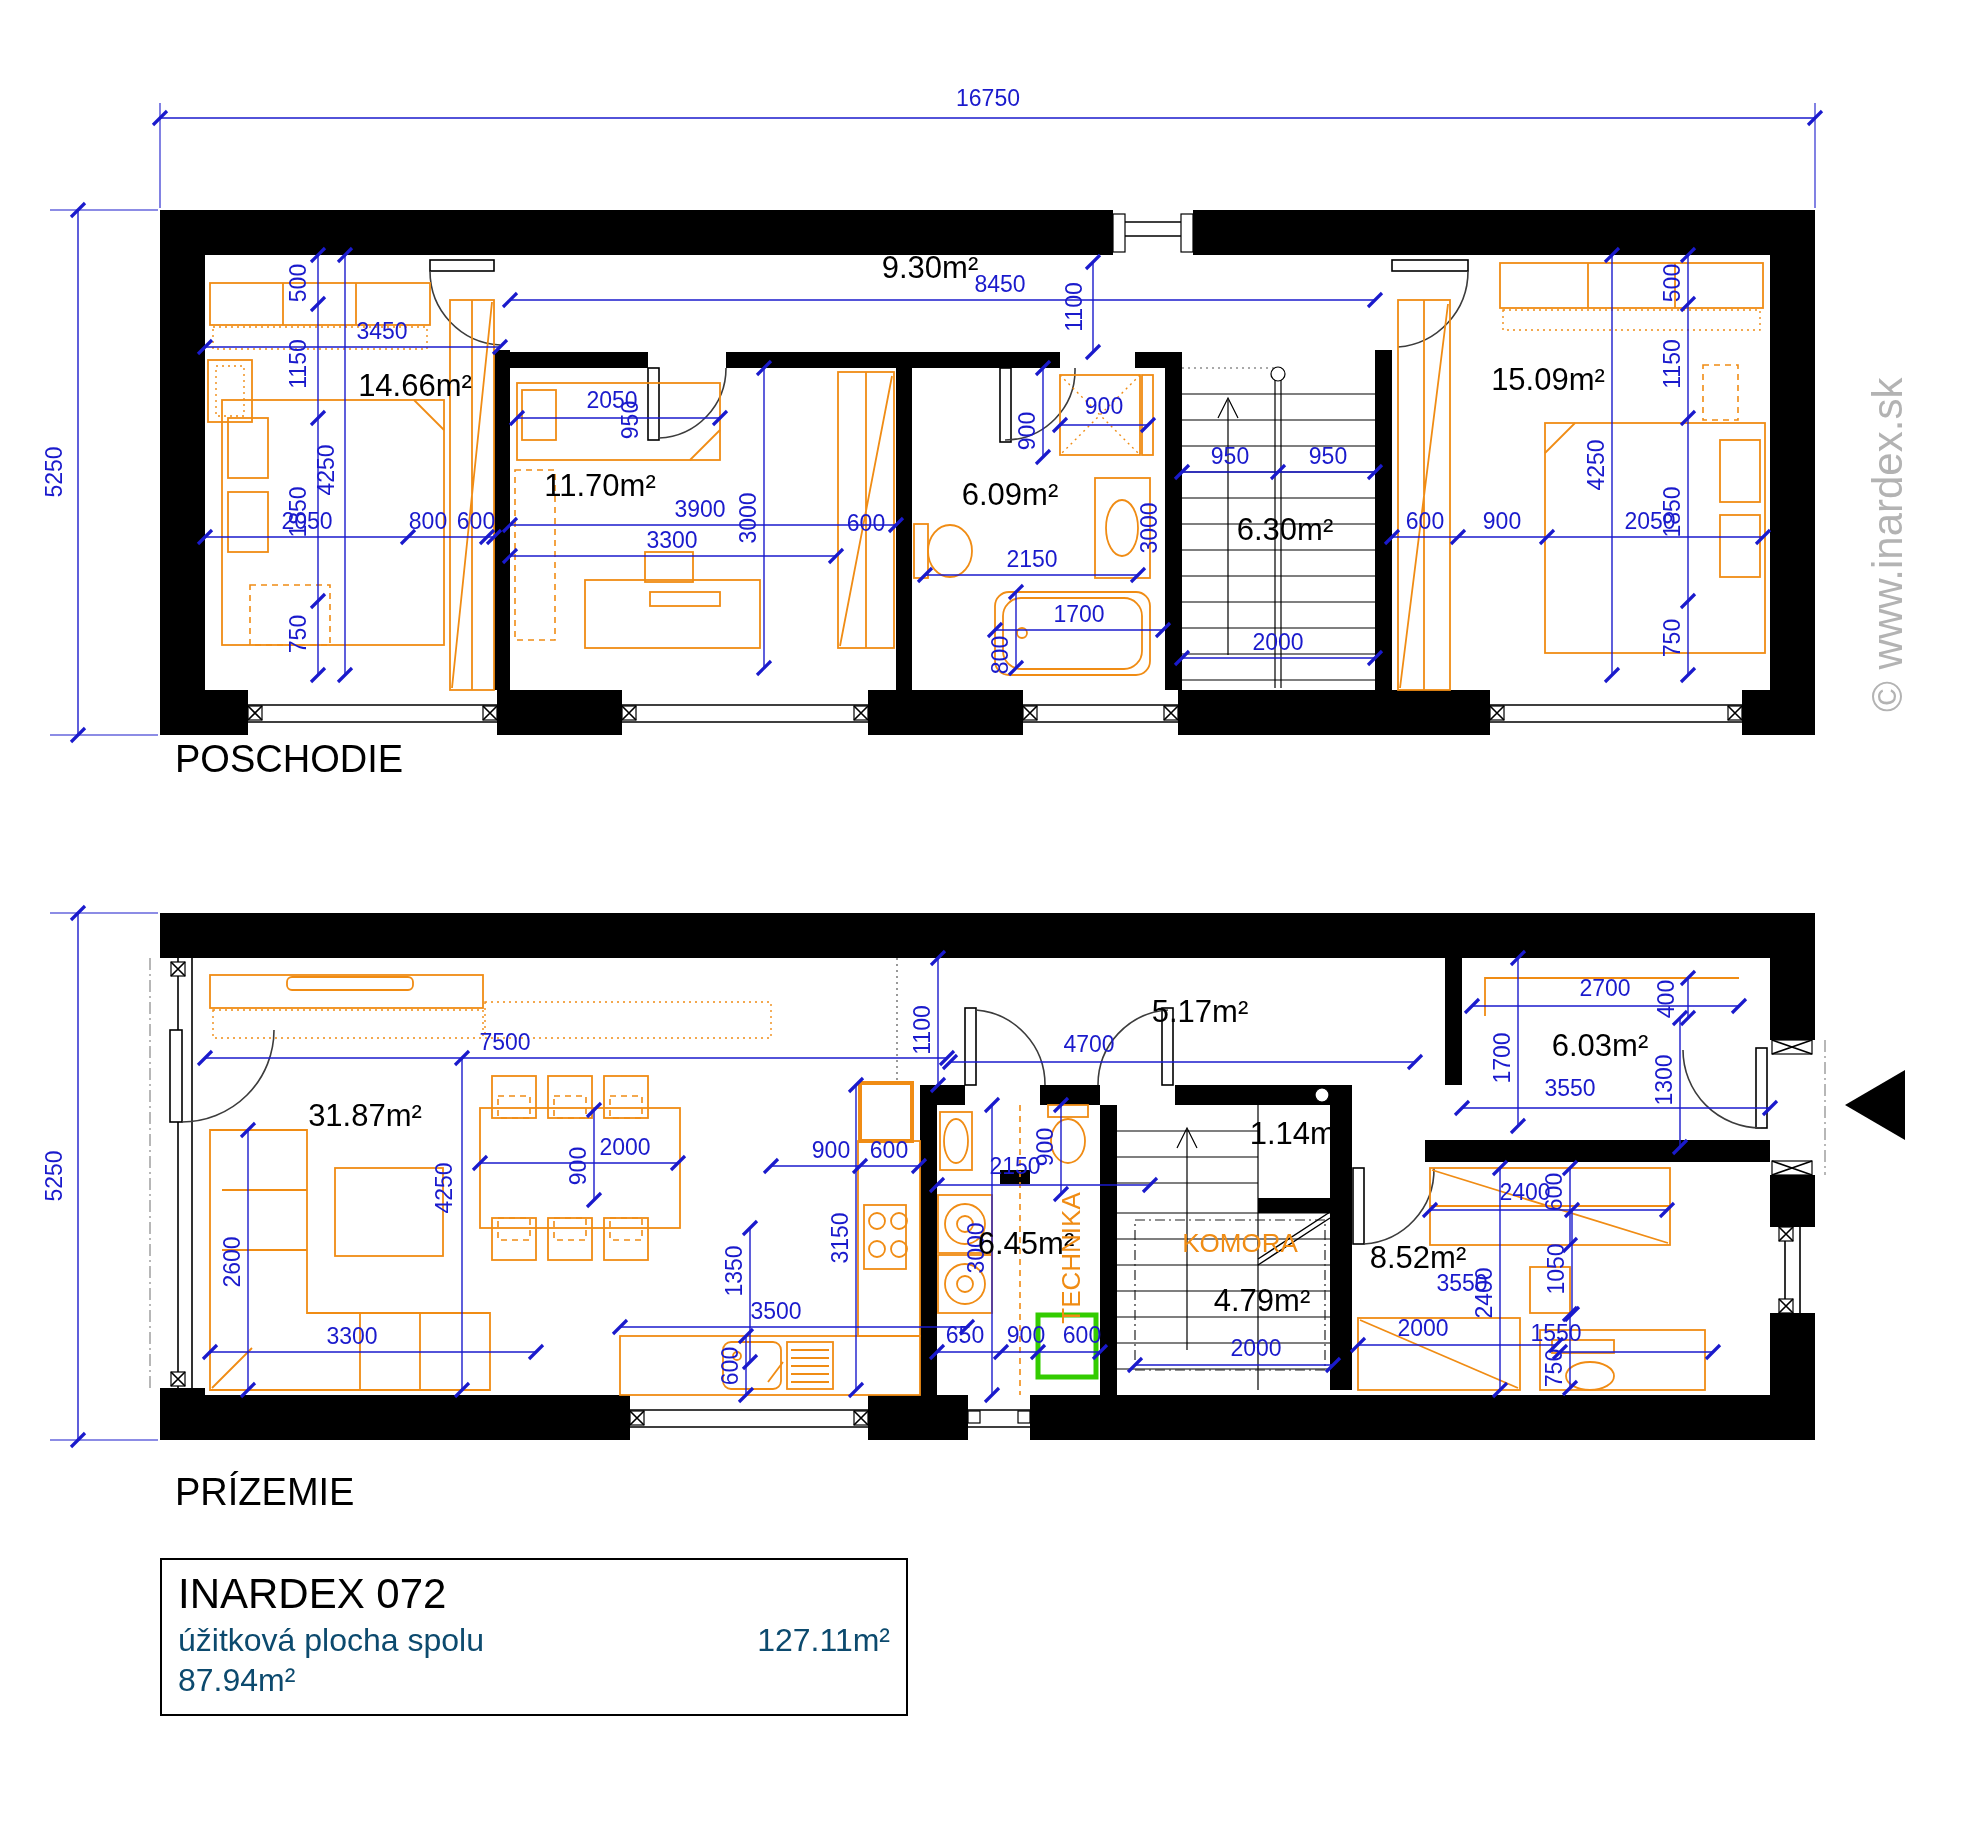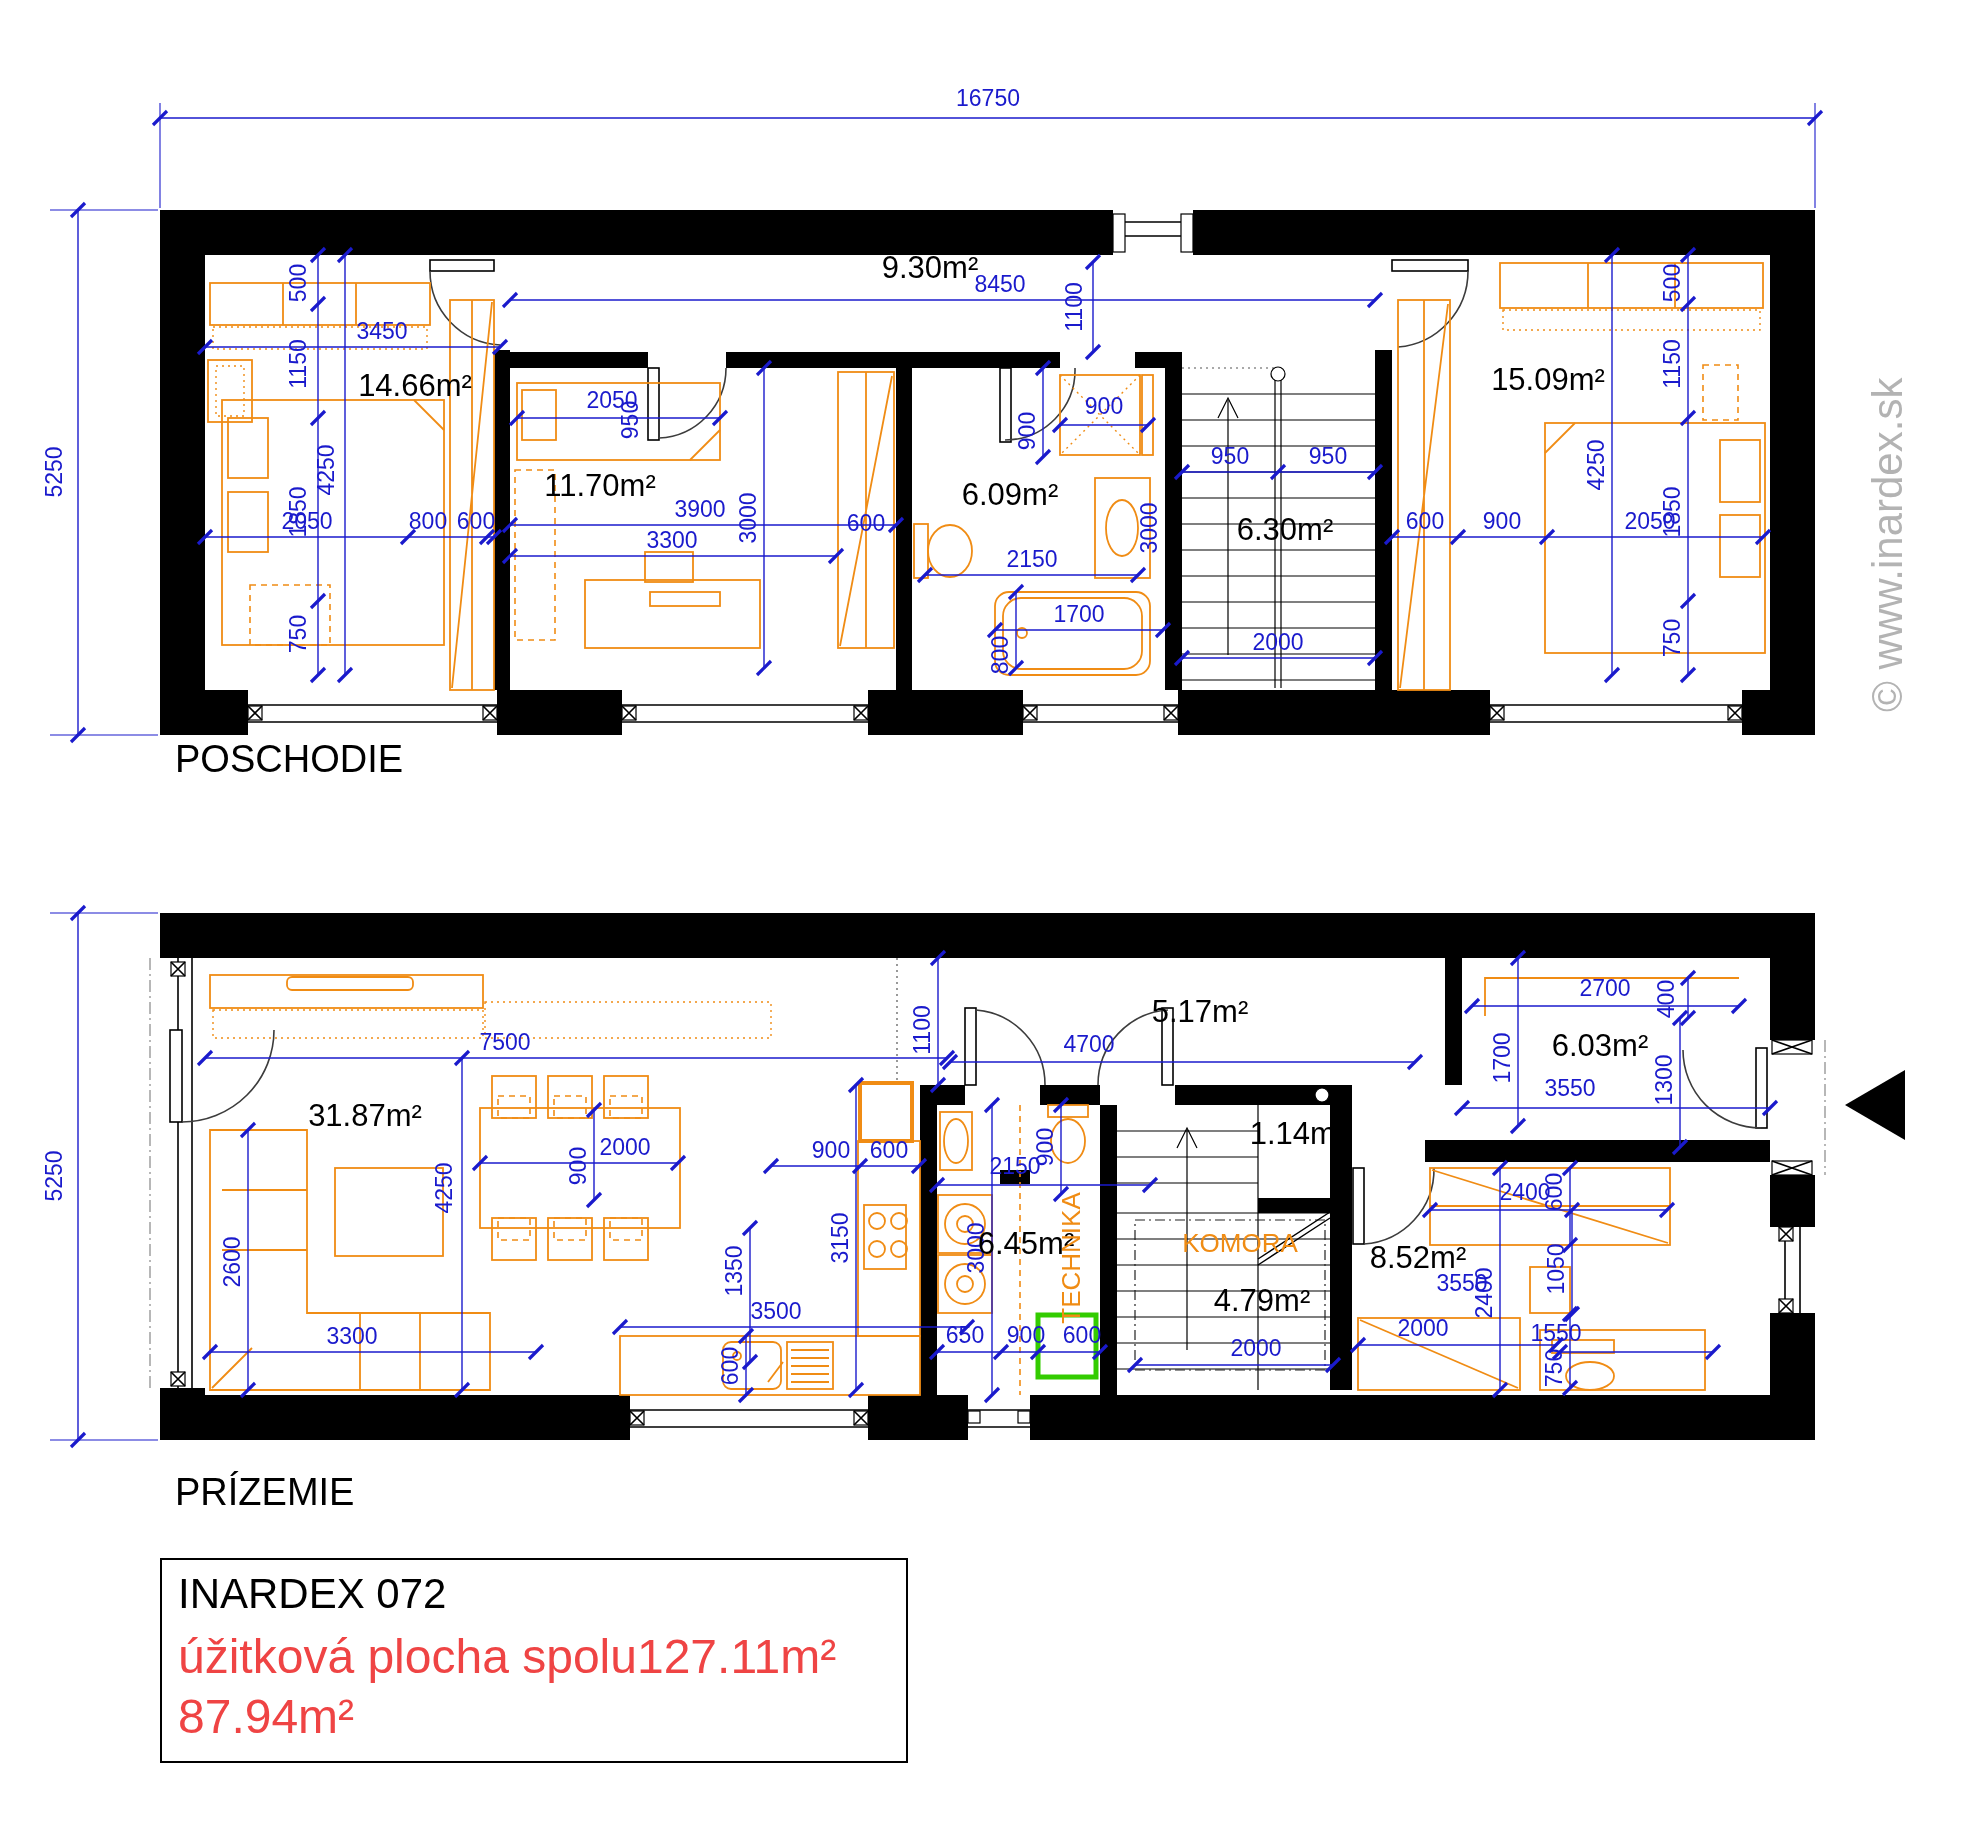--- a/index.html
+++ b/index.html
@@ -25,22 +25,22 @@
   .tickline{stroke:#1a1acc;stroke-width:3.2;}
   .green{stroke:#33cc00;stroke-width:5;fill:none;}
   text.dim{fill:#1a1acc;font:23px "Liberation Sans",sans-serif;text-anchor:middle;}
   text.area{fill:#000;font:31px "Liberation Sans",sans-serif;text-anchor:middle;}
   text.feat{fill:#f08c14;font:26px "Liberation Sans",sans-serif;text-anchor:middle;}
   .floor-title{position:absolute;font-size:38px;color:#000;}
   .watermark{position:absolute;left:1864px;top:712px;transform:rotate(-90deg);
              transform-origin:0 0;font-size:42px;color:#b3b3b3;white-space:nowrap;}
   .title-block{position:absolute;left:160px;top:1558px;width:712px;border:2px solid #000;
                padding:10px 16px 14px 16px;}
-  .tb-project{font-size:42px;color:#000;margin-bottom:9px;}
-  .tb-row{display:flex;font-size:48px;color:#ef4444;line-height:1.25;}
+  .tb-project{font-size:42px;color:#000;margin-bottom:2px;}
+  .tb-row{display:flex;justify-content:space-between;font-size:32px;color:#0c4a6e;line-height:1.25;}
 </style>
 </head>
 <body>
 
 <div class="canvas">
 
 <svg width="1969" height="1841" viewBox="0 0 1969 1841">
   <defs>
     <marker id="tick" markerWidth="20" markerHeight="20" refX="10" refY="10" markerUnits="userSpaceOnUse" orient="0">
       <path d="M3,17 L17,3" stroke="#1a1acc" stroke-width="3.2" fill="none"></path>

